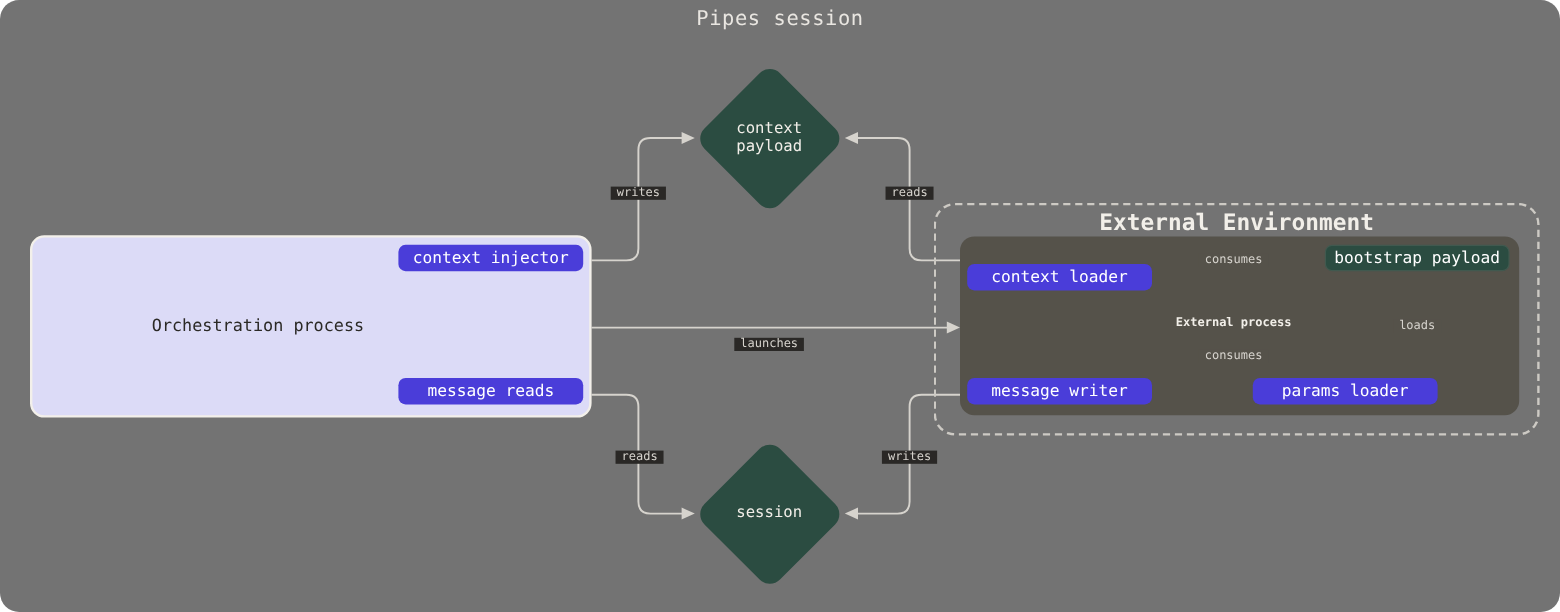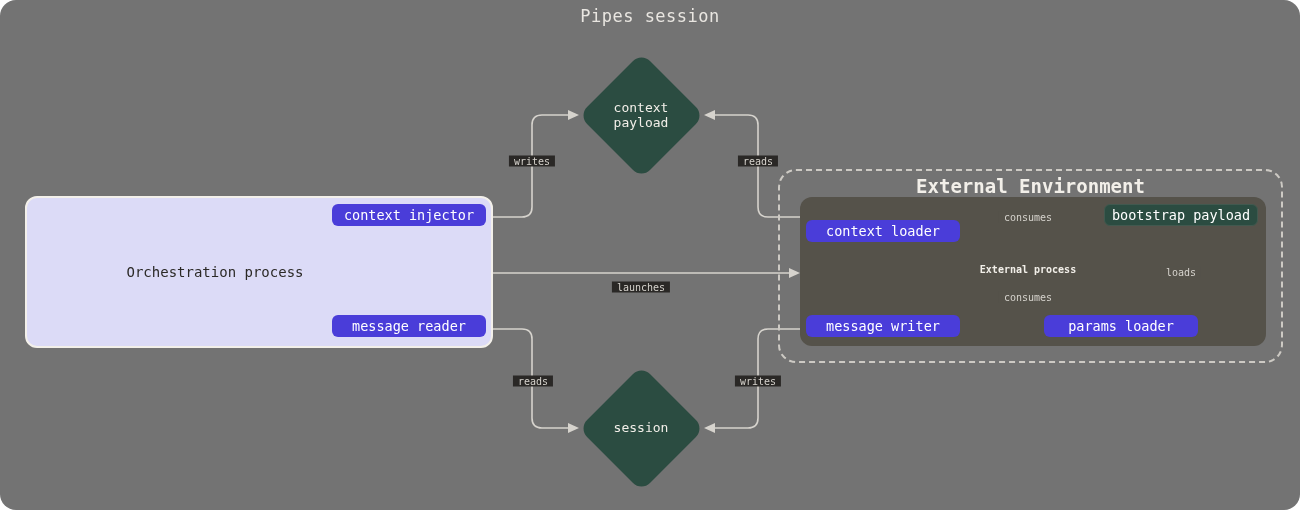--- a/index.html
+++ b/index.html
@@ -168,21 +168,21 @@
   <div class="diamond" style="left:597px; top:71px;"></div>
   <div class="diamond-label" style="left:596px; top:101px;">context payload</div>
 
   <div class="diamond" style="left:597px; top:384px;"></div>
   <div class="diamond-label" style="left:596px; top:421px;">session</div>
 
   <div class="orchestration-box"></div>
   <div class="orchestration-label">Orchestration process</div>
 
   <div class="btn" style="left:332px; top:204px;">context injector</div>
-  <div class="btn" style="left:332px; top:315px;">message reader</div>
+  <div class="btn" style="left:332px; top:315px;">message reads</div>
 
   <div class="ext-env"></div>
   <div class="ext-env-label">External Environment</div>
 
   <div class="ext-process-box"></div>
   <div class="ext-process-label">External process</div>
 
   <div class="btn" style="left:806px; top:220px;">context loader</div>
   <div class="btn green" style="left:1104px; top:204px;">bootstrap payload</div>
   <div class="btn" style="left:806px; top:315px;">message writer</div>

